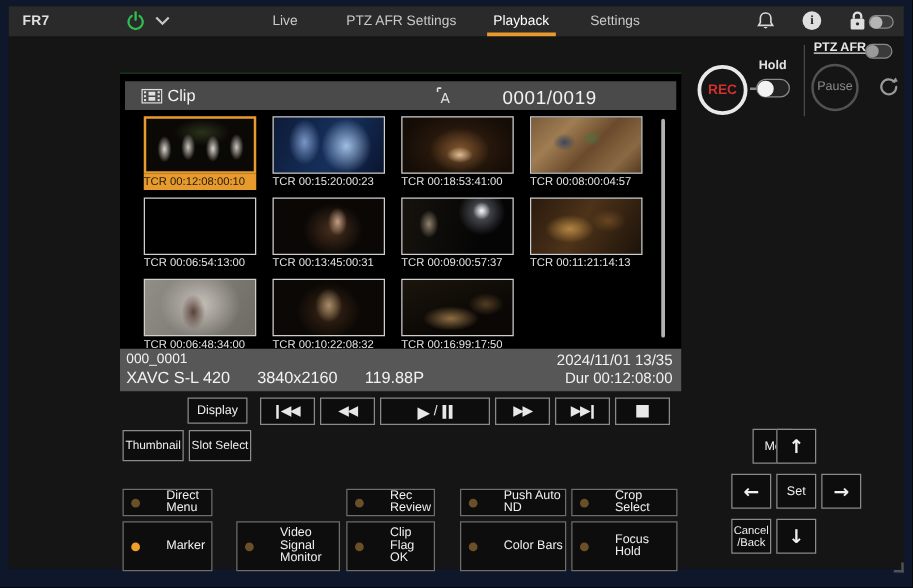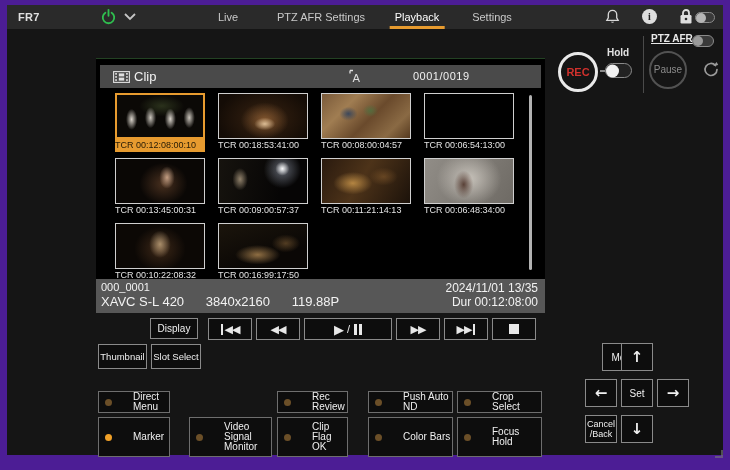--- a/index.html
+++ b/index.html
@@ -1,18 +1,18 @@
 <!DOCTYPE html>
 <html><head>
 <meta charset="utf-8">
 <style>
   * { margin:0; padding:0; box-sizing:border-box; }
   html,body { width:730px; height:470px; background:#000; overflow:hidden;
     font-family:"Liberation Sans","DejaVu Sans",sans-serif; }
-  .app { position:relative; width:730px; height:470px; background:#4c1d95; }
+  .app { position:relative; width:730px; height:470px; background:#0f172a; }
   .surface { position:absolute; left:7px; top:5px; width:716px; height:450px; background:#151515; }
 
   
   .topbar { position:absolute; left:7px; top:5px; width:716px; height:24px; background:#2a2a2a; }
   .device-name { position:absolute; left:11px; top:6px; font-size:11px; font-weight:bold; color:#e0e0e0; letter-spacing:.3px; }
   .power-ic { position:absolute; left:93px; top:3px; width:17px; height:17px; }
   .chev-ic { position:absolute; left:117px; top:7px; width:12px; height:9px; }
   .tab { position:absolute; top:0; height:24px; line-height:25px; font-size:11px; color:#c9c9c9;
     transform:translateX(-50%); padding:0 5px; white-space:nowrap; cursor:pointer; }
   .tab.active { color:#fff; border-bottom:3px solid #e79b2f; }
@@ -47,21 +47,21 @@
   .reset-ic { position:absolute; left:701px; top:60px; width:20px; height:20px; }
 
   
   .clip-panel { position:absolute; left:96px; top:58px; width:449px; height:254px; background:#000;
     border-top:1px solid #234223; }
   .clip-header { position:absolute; left:4px; top:6px; width:441px; height:23px; background:#4a4a4a;
     display:flex; align-items:center; }
   .film-ic { margin-left:13px; width:17px; height:12px; }
   .clip-title { margin-left:4px; font-size:13px; color:#f2f2f2; }
   .rename-ic { position:absolute; left:249px; top:4px; width:14px; height:15px; }
-  .page-ind { position:absolute; left:313px; top:5px; font-size:11px; color:#f0f0f0; letter-spacing:.5px; }
+  .page-ind { position:absolute; left:302px; top:5px; font-size:15px; color:#f0f0f0; letter-spacing:.5px; }
   .clip-grid { position:absolute; left:19px; top:34px; display:grid;
     grid-template-columns:repeat(4,90px); column-gap:13px; row-gap:6px; }
   .clip { width:90px; cursor:pointer; }
   .clip-img { width:90px; height:46px; border:1px solid #cfcfcf; }
   .clip.selected .clip-img { border:2px solid #e79b2f; }
   .clip-tcr { height:13px; line-height:13px; font-size:9px; color:#e3e3e3; white-space:nowrap; letter-spacing:0; }
   .clip.selected .clip-tcr { background:#e79b2f; color:#241a06; }
   .scrollbar { position:absolute; left:433px; top:36px; width:3px; height:175px; background:#b2b2b2; border-radius:2px; }
   .clip-info { position:absolute; left:0; top:220px; width:449px; height:34px; background:#575757; color:#f2f2f2; }
   .ci-name { position:absolute; left:5px; top:2px; font-size:11px; }
@@ -238,20 +238,24 @@
       </svg>
       <span class="page-ind">0001/0019</span>
     </div>
 
     <div class="clip-grid">
       <div class="clip selected">
         <div class="clip-img scene-ballet"></div>
         <div class="clip-tcr">TCR 00:12:08:00:10</div>
       </div>
       <div class="clip">
+        <div class="clip-img scene-blue-duo"></div>
+        <div class="clip-tcr">TCR 00:15:20:00:23</div>
+      </div>
+      <div class="clip">
         <div class="clip-img scene-spotlight"></div>
         <div class="clip-tcr">TCR 00:18:53:41:00</div>
       </div>
       <div class="clip">
         <div class="clip-img scene-market"></div>
         <div class="clip-tcr">TCR 00:08:00:04:57</div>
       </div>
       <div class="clip">
         <div class="clip-img scene-couch"></div>
         <div class="clip-tcr">TCR 00:06:54:13:00</div>

